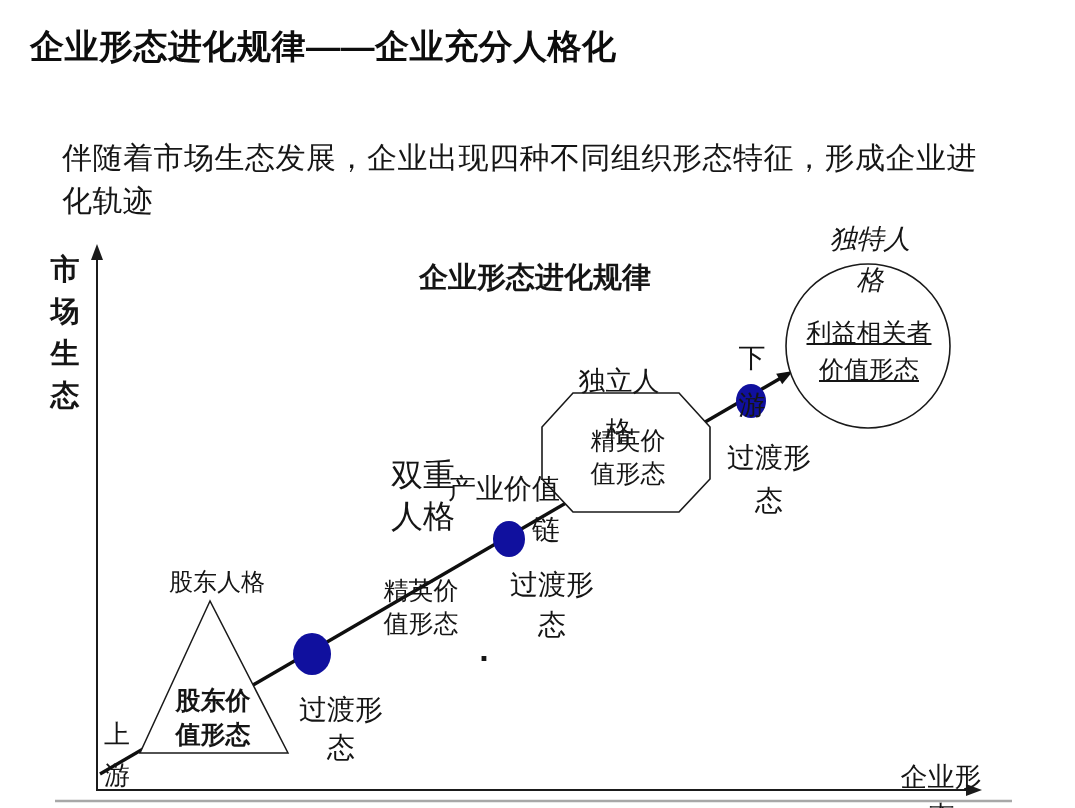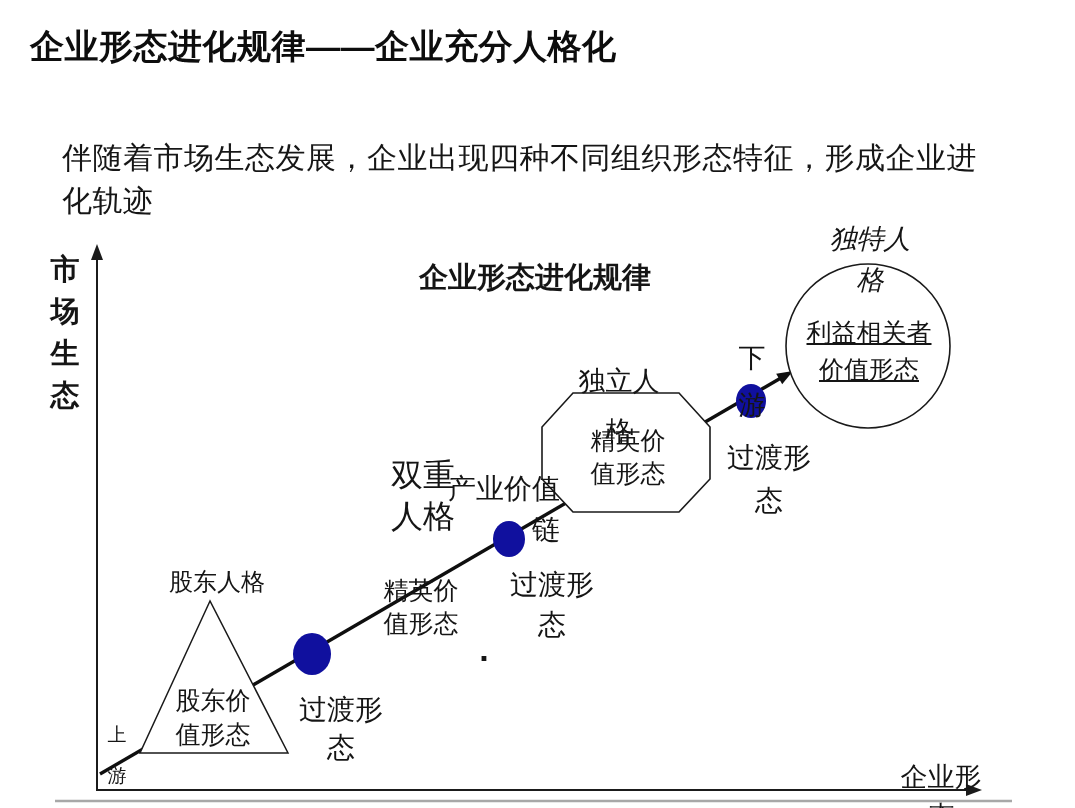--- a/index.html
+++ b/index.html
@@ -24,24 +24,24 @@
   }
   #page-subtitle{
     left:62px;top:136px;width:940px;
     font-size:30px;line-height:43px;letter-spacing:0.5px;
     text-align:left;color:#161616;
   }
   #diagram-svg{left:0;top:0;z-index:1;}
   #chart-title{left:370px;top:258px;width:330px;font-size:29px;font-weight:bold;}
   #y-axis-label{left:48px;top:248px;width:34px;font-size:29px;line-height:42px;font-weight:bold;}
   #x-axis-label{left:896px;top:758px;width:90px;font-size:27px;line-height:39px;}
-  #upstream-label{left:101px;top:714px;width:32px;font-size:19px;line-height:41px;}
+  #upstream-label{left:101px;top:714px;width:32px;font-size:26px;line-height:41px;}
   #downstream-label{left:736px;top:335px;width:32px;font-size:27px;line-height:47px;}
   #persona-shareholder{left:167px;top:563px;width:100px;font-size:24px;line-height:38px;}
-  #form-shareholder{left:166px;top:683px;width:94px;font-size:25px;line-height:34px;}
+  #form-shareholder{left:166px;top:683px;width:94px;font-size:25px;line-height:34px;font-weight:bold;}
   #transition-1{left:291px;top:691px;width:100px;font-size:28px;line-height:38px;}
   #form-elite{left:378px;top:574px;width:86px;font-size:25px;line-height:33px;}
   #transition-2{left:502px;top:565px;width:100px;font-size:28px;line-height:40px;}
   #persona-elite{left:379px;top:455px;width:88px;font-size:32px;line-height:41px;}
   #chain-label{left:442px;top:468px;width:118px;font-size:28px;line-height:41px;text-align:right;}
   #persona-customer{left:573px;top:356px;width:92px;font-size:27px;line-height:50px;}
   #form-customer{left:586px;top:424px;width:84px;font-size:25px;line-height:33px;}
   #transition-3{left:719px;top:436px;width:100px;font-size:28px;line-height:43px;}
   #persona-stakeholder{left:824px;top:219px;width:92px;font-size:27px;line-height:41px;font-style:italic;}
   #form-stakeholder{left:798px;top:314px;width:142px;font-size:25px;line-height:37px;text-decoration:underline;}

